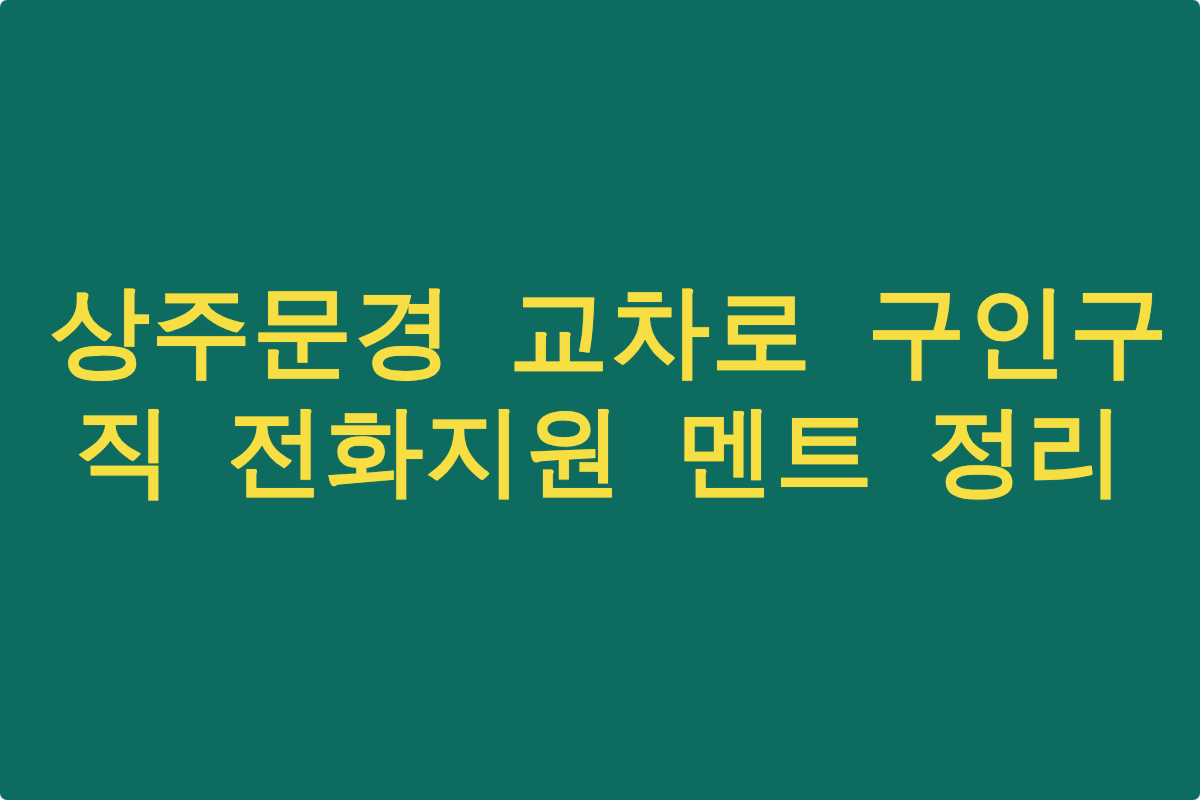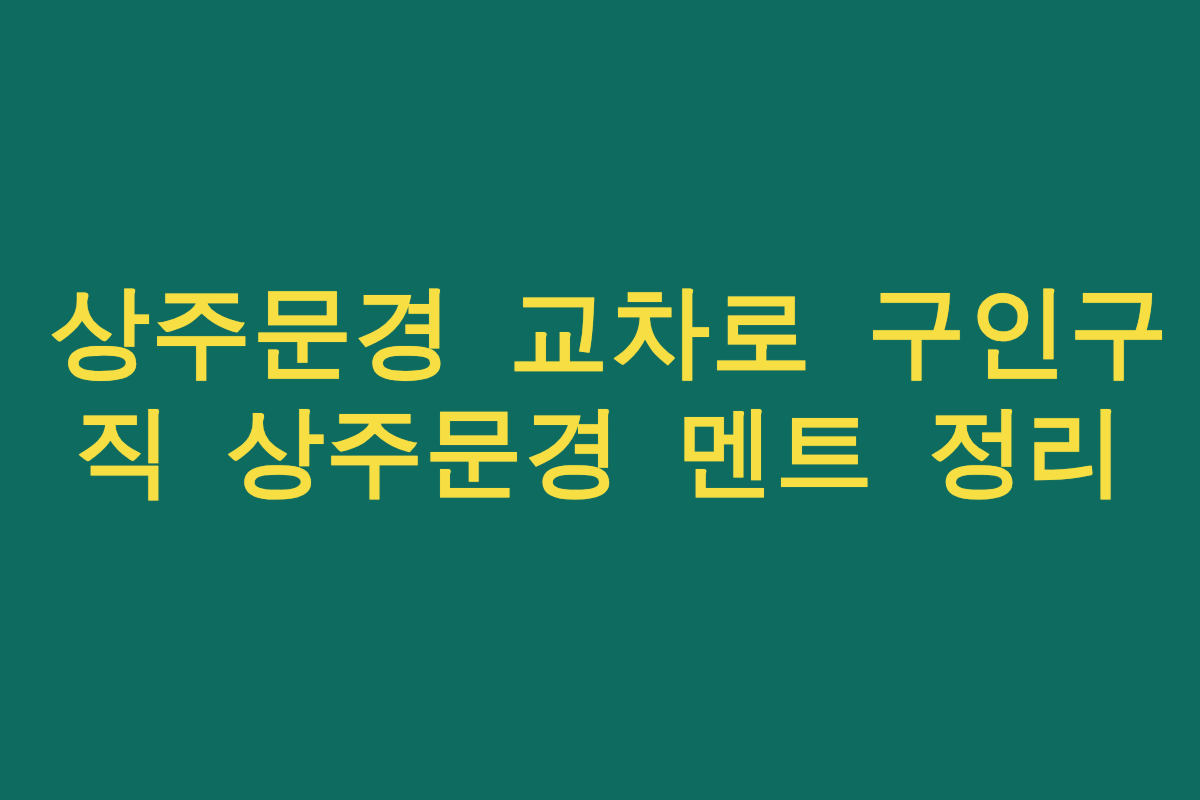--- a/index.html
+++ b/index.html
@@ -18,20 +18,21 @@
     position: relative;
     width: 1200px;
     height: 800px;
     box-sizing: border-box;
     display: flex;
     flex-direction: column;
     align-items: center;
     justify-content: center;
     background: #0E6B60;
     overflow: hidden;
+    border-radius: 7px;
   }
 
   #title-block {
     width: 1100px;
     display: flex;
     flex-direction: column;
     align-items: center;
     justify-content: center;
     
     margin-top: -18px;
@@ -61,17 +62,17 @@
 </style>
 </head>
 <body>
 
 <div id="banner" style="background: rgb(14, 107, 96);">
 
   <div id="title-block">
 
     <span class="title-line line-1" style="color: rgb(247, 223, 67);">상주문경 교차로 구인구</span>
 
-    <span class="title-line line-2" style="color: rgb(247, 223, 67);">직 상주문경 멘트 정리</span>
+    <span class="title-line line-2" style="color: rgb(247, 223, 67);">직 전화지원 멘트 정리</span>
 
   </div>
 
 </div>
 
 </body></html>

